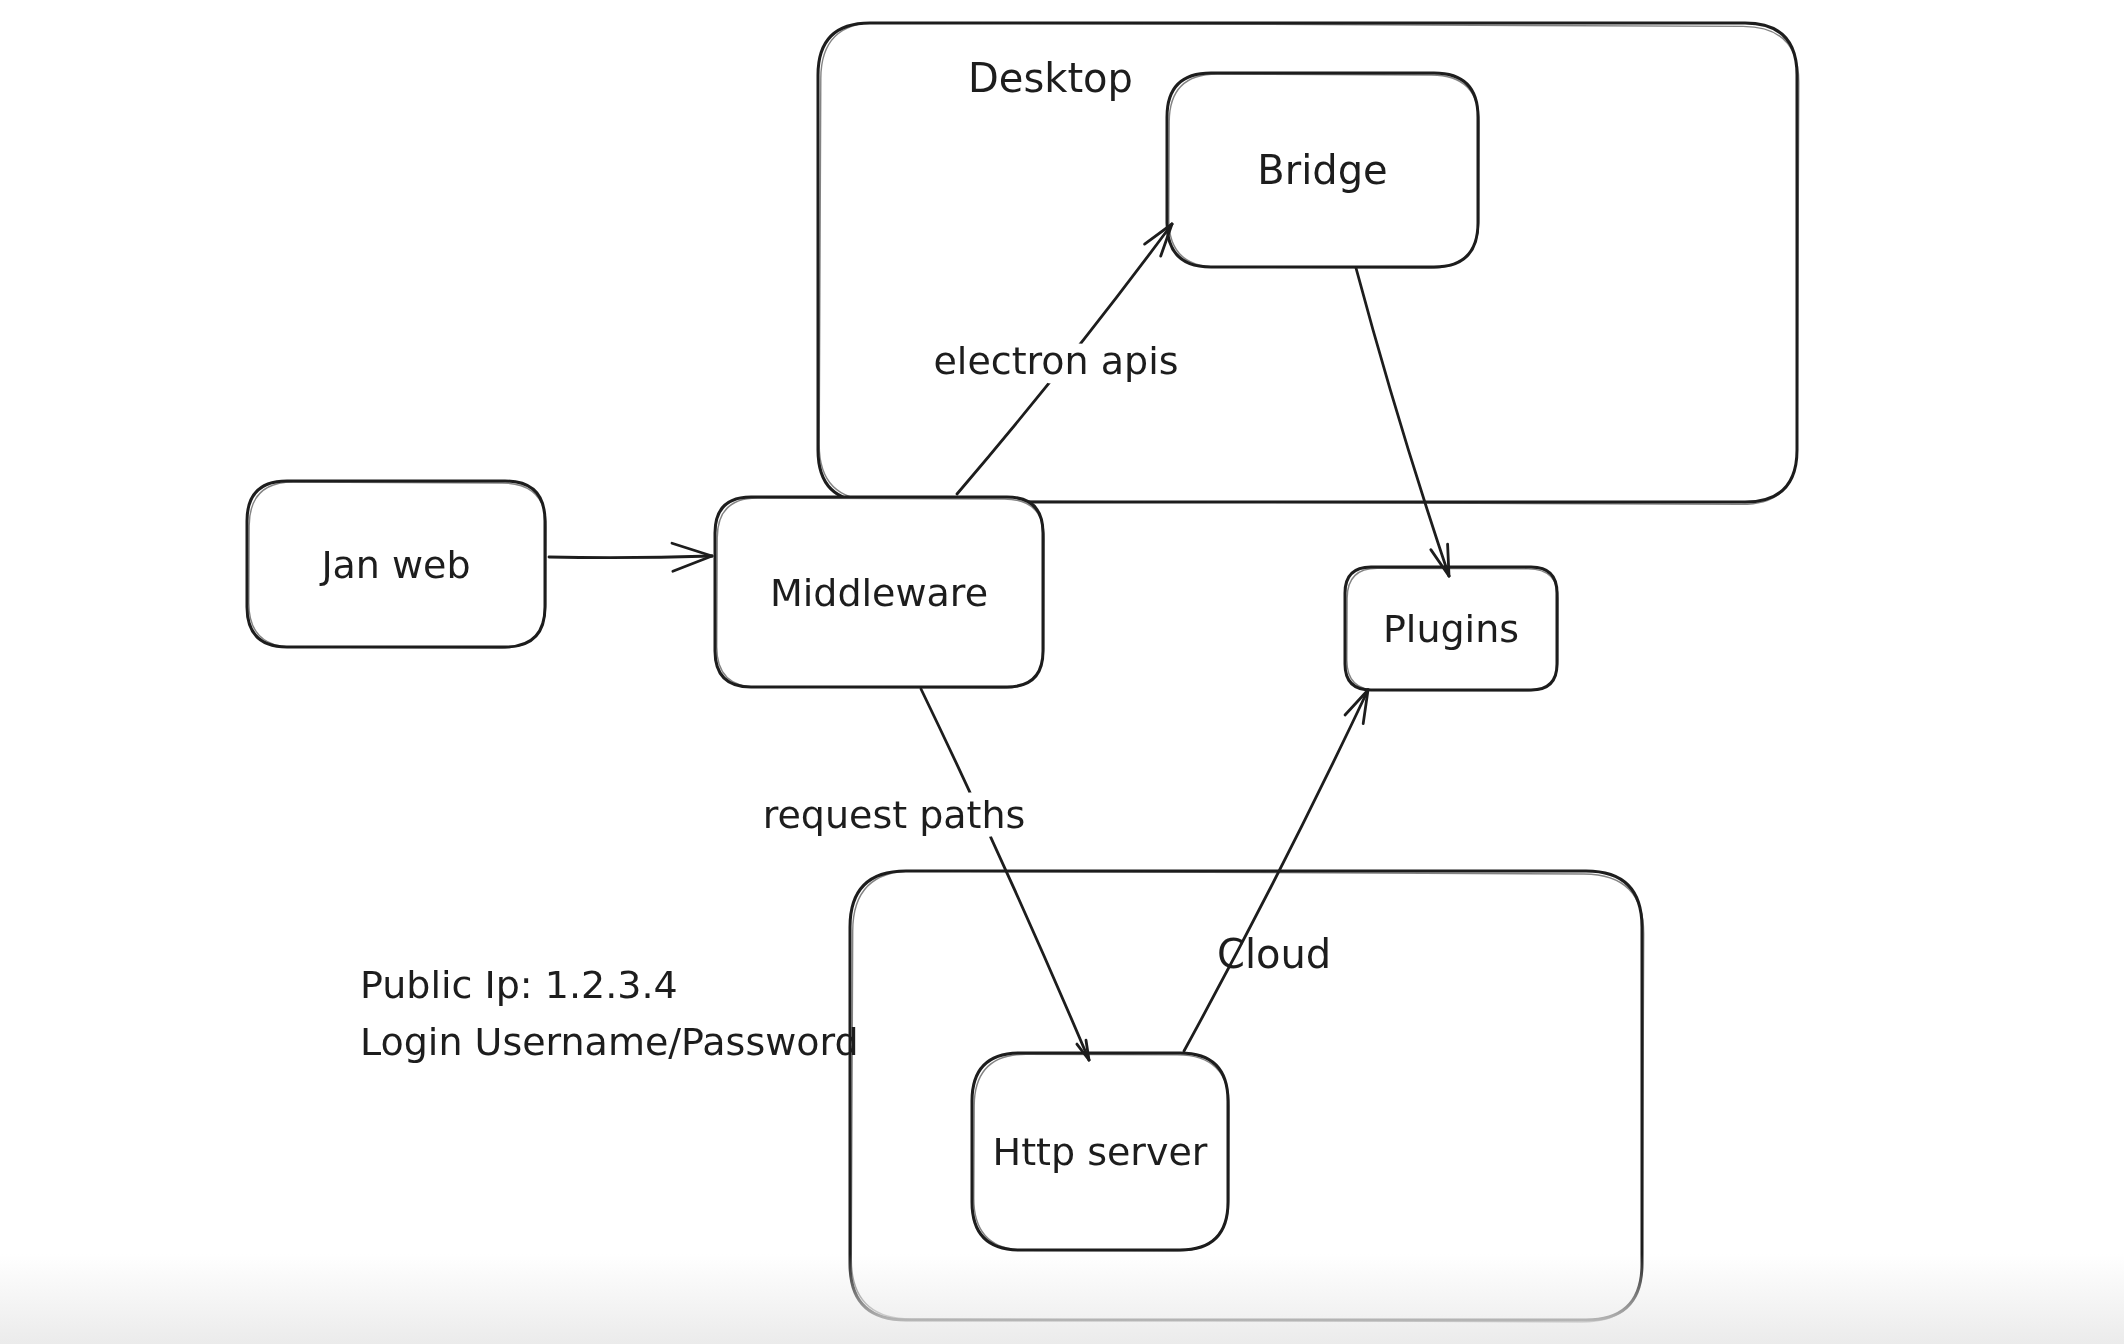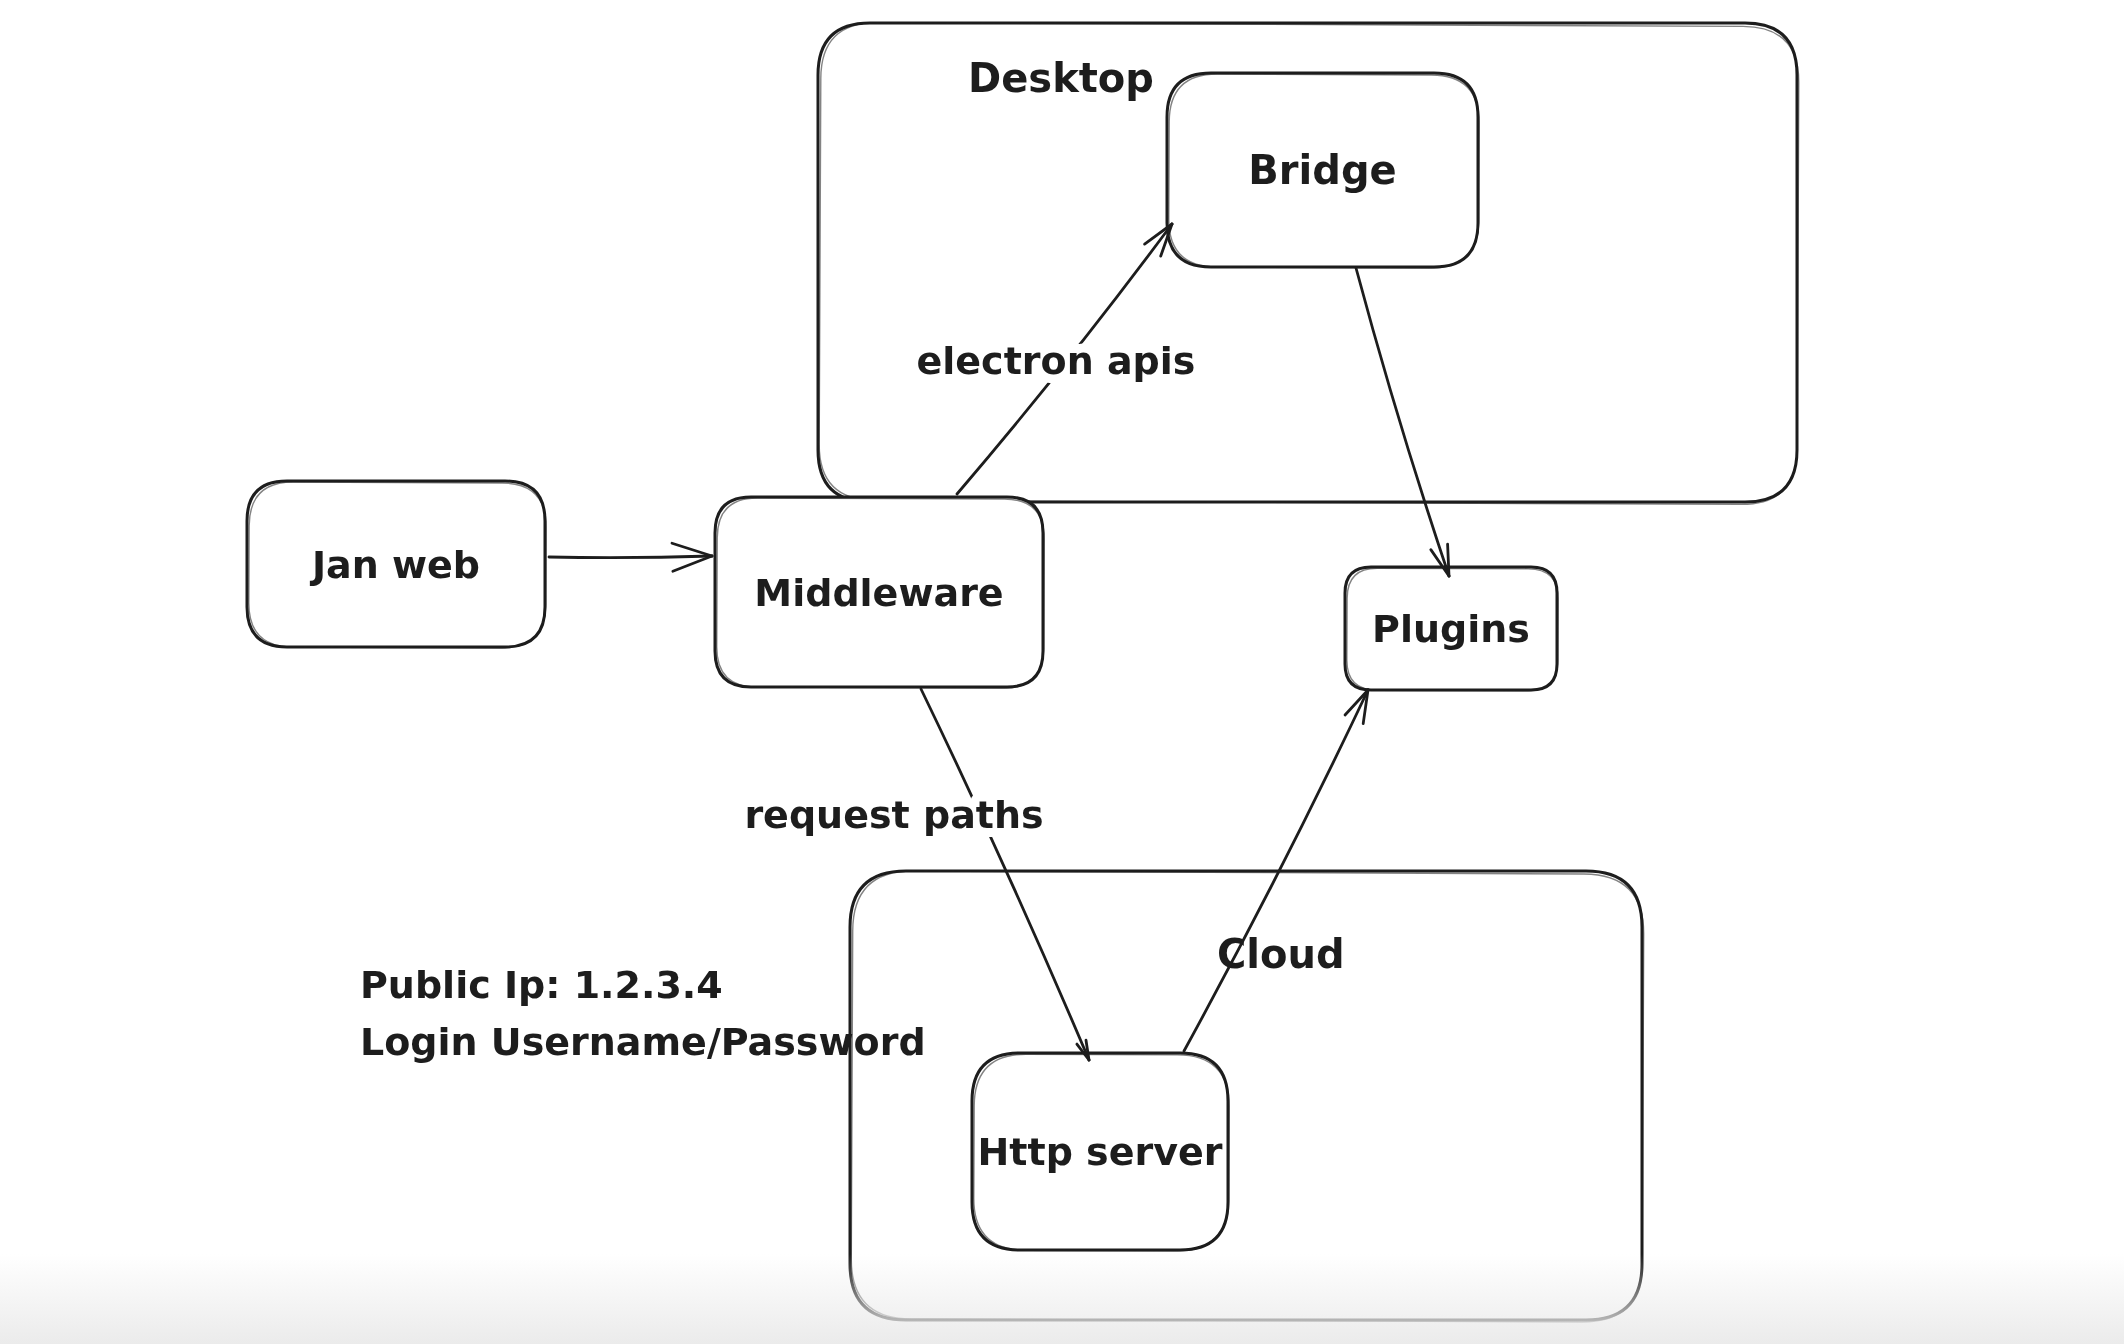--- a/index.html
+++ b/index.html
@@ -8,21 +8,20 @@
     width: 2124px;
     height: 1344px;
     background: #ffffff;
     overflow: hidden;
     font-family: "DejaVu Sans", sans-serif;
   }
   #stage {
     position: relative;
     width: 2124px;
     height: 1344px;
-    font-weight: bold;
   }
   #diagram-svg {
     position: absolute;
     left: 0;
     top: 0;
   }
   #bottom-fade {
     position: absolute;
     left: 0;
     bottom: 0;

